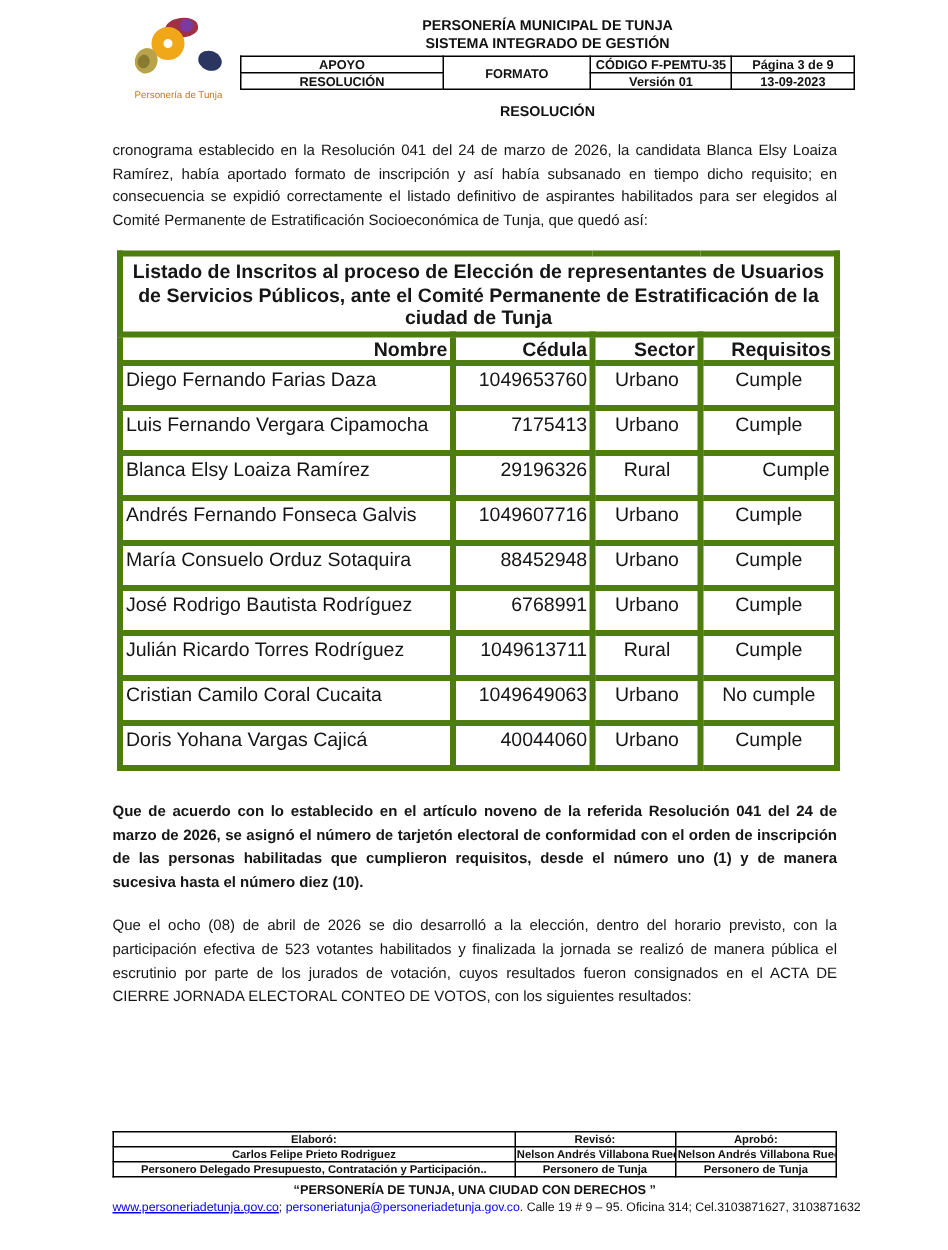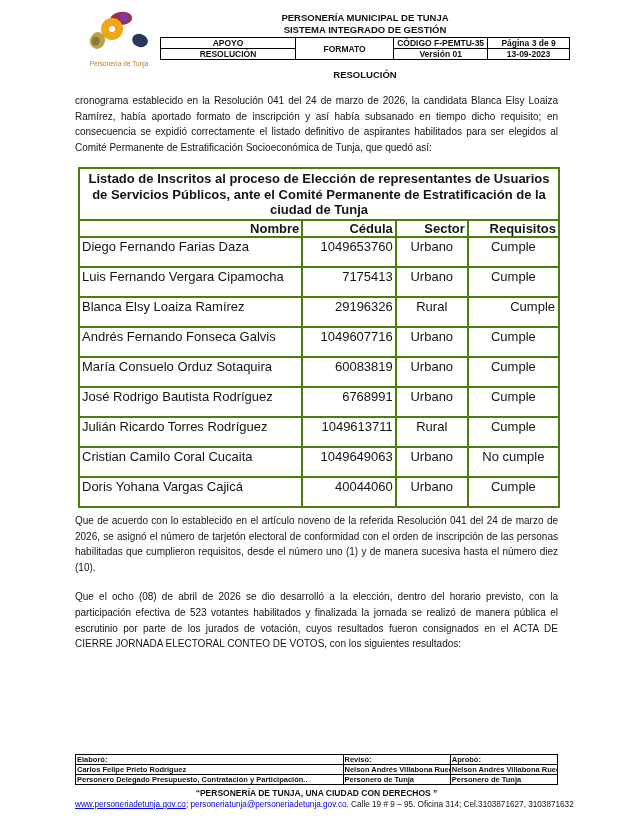--- a/index.html
+++ b/index.html
@@ -33,41 +33,41 @@
   table.hdr-grid { width:100%; border-collapse:collapse; table-layout:fixed; }
   table.hdr-grid td { border:1px solid #000; font-size:8.5px; font-weight:bold;
     text-align:center; height:11px; line-height:10px; padding:0 2px; }
   .doc-type { width:410px; margin-left:160px; text-align:center; font-weight:bold;
     font-size:9.5px; margin-top:2px; }
 
   
   .para { margin:0 74px 0 75px; font-size:10px; line-height:15.6px;
     text-align:justify; color:#151515; }
   .p1 { margin-top:13px; }
-  .p2 { margin-top:5px; }
+  .p2 { margin-top:20px;font-weight:bold; }
   .p3 { margin-top:14px; }
 
   
   table.main { border-collapse:collapse; margin:12px 72px 0 78px; width:482px;
     border:2px solid #000; table-layout:fixed; }
-  table.main td, table.main th { border:2px solid #4d7c0f; font-size:13px; color:#151515;margin-top:20px; }
+  table.main td, table.main th { border:4px solid #4d7c0f; font-size:13px; color:#151515;margin-top:20px; }
   td.tbl-title { font-weight:bold; text-align:center; line-height:15.2px; padding:2px 6px; }
   tr.cols th { font-weight:bold; text-align:right; height:17px; padding:0 2px; }
   tr.data td { vertical-align:top; height:30px; padding:1px 2px; }
   td.c-nombre { padding-left:4px; text-align:left; }
   td.c-cedula { text-align:right; padding-right:8px; }
   td.c-sector { text-align:center; }
   td.c-req    { text-align:center; }
   td.c-req.right { text-align:right; padding-right:3px; }
 
   
   .footer { position:absolute; left:75px; width:483px; bottom:14px; }
   table.sign { width:100%; border-collapse:collapse; table-layout:fixed; }
   table.sign td { border:1px solid #000; font-size:7.5px; font-weight:bold;
-    height:9.5px; line-height:9px; padding:0 1px;
+    text-align:center; height:9.5px; line-height:9px; padding:0 1px;
     white-space:nowrap; overflow:hidden; }
   .motto { text-align:center; font-size:8.5px; font-weight:bold; margin-top:3px; }
   .contact { text-align:center; font-size:8.2px; margin-top:2px; white-space:nowrap; }
   .contact a { text-decoration:none; }
   .contact .lnk { text-decoration:underline; }
 </style>
 </head>
 <body>
 
 <div class="page">
@@ -148,21 +148,21 @@
       <td class="c-req right">Cumple</td>
     </tr>
     <tr class="data">
       <td class="c-nombre">Andrés Fernando Fonseca Galvis</td>
       <td class="c-cedula">1049607716</td>
       <td class="c-sector">Urbano</td>
       <td class="c-req">Cumple</td>
     </tr>
     <tr class="data">
       <td class="c-nombre">María Consuelo Orduz Sotaquira</td>
-      <td class="c-cedula">60083819</td>
+      <td class="c-cedula">88452948</td>
       <td class="c-sector">Urbano</td>
       <td class="c-req">Cumple</td>
     </tr>
     <tr class="data">
       <td class="c-nombre">José Rodrigo Bautista Rodríguez</td>
       <td class="c-cedula">6768991</td>
       <td class="c-sector">Urbano</td>
       <td class="c-req">Cumple</td>
     </tr>
     <tr class="data">

